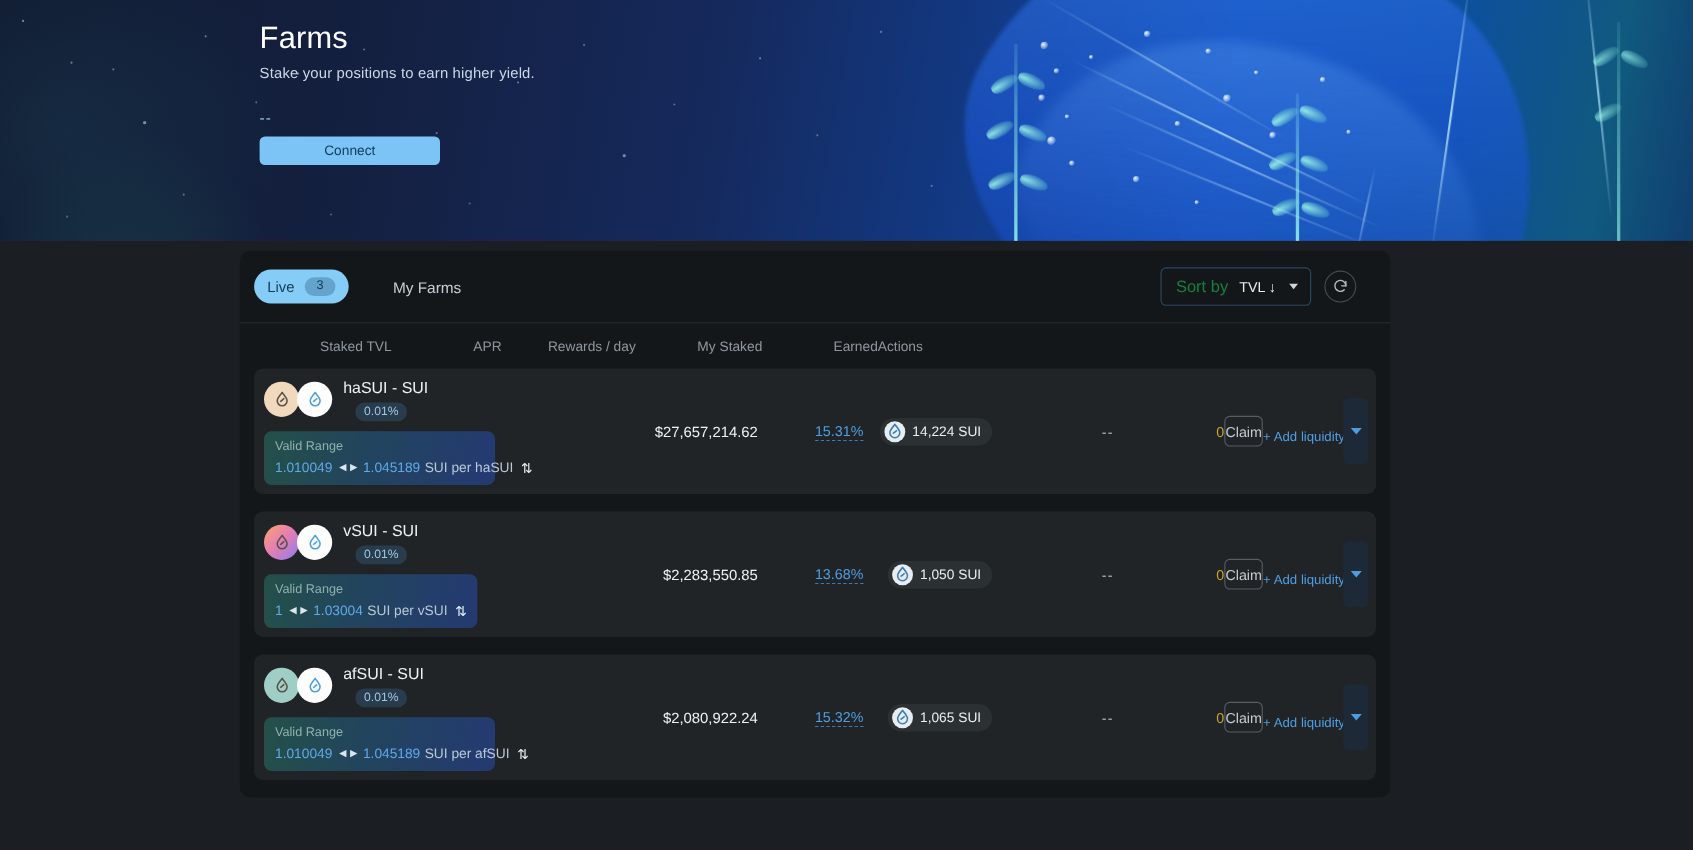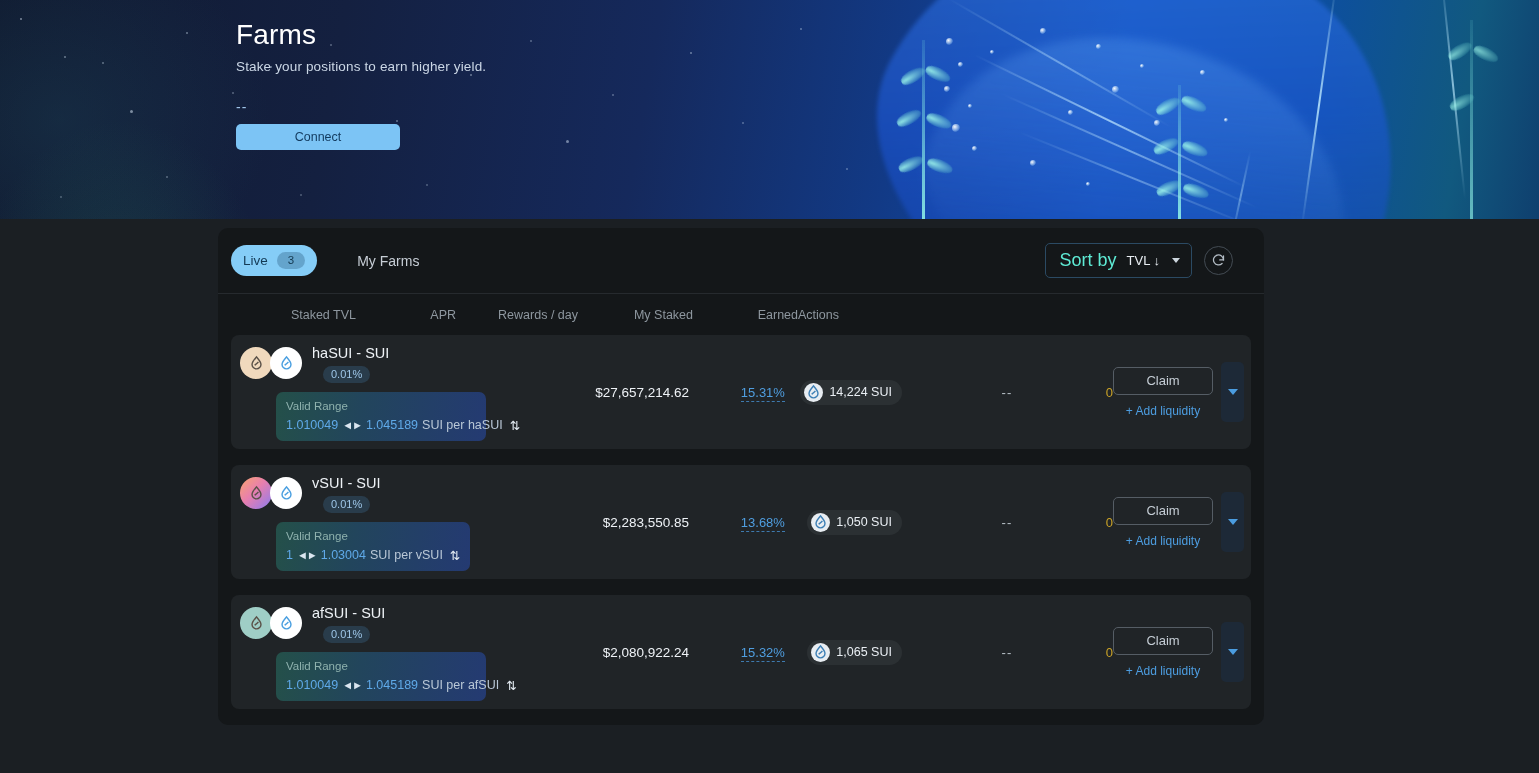--- a/index.html
+++ b/index.html
@@ -180,21 +180,21 @@
   .sortby {
     display: flex;
     align-items: center;
     gap: 10px;
     height: 35px;
     padding: 0 11px 0 13px;
     border: 1px solid #2b4a63;
     border-radius: 5px;
     cursor: pointer;
   }
-  .sortby-label { font-size: 18px; color: #5eead4; }
+  .sortby-label { font-size: 15px; color: #15803d; }
   .sortby-value { font-size: 13px; color: #e8edf2; }
   .caret {
     width: 0; height: 0;
     border-left: 4.5px solid transparent;
     border-right: 4.5px solid transparent;
     border-top: 5.5px solid #cdd6de;
     margin-left: 2px;
   }
   .refresh-btn {
     width: 29px; height: 29px;
@@ -267,21 +267,20 @@
     padding: 1px 8px;
     line-height: 15px;
   }
 
   .range-box {
     margin-top: 9px;
     border-radius: 7px;
     padding: 7px 10px 8px 10px;
     background: linear-gradient(100deg, #245049 0%, #22455c 40%, #243a72 100%);
     display: inline-block;
-    margin-left: 36px;
   }
   .range-box.wide { width: 210px; }
   .range-label { font-size: 11.5px; color: #8fb2ae; line-height: 15px; }
   .range-vals {
     margin-top: 4px;
     font-size: 12.5px;
     color: #b9c7d6;
     display: flex;
     align-items: center;
     gap: 4px;
@@ -318,21 +317,21 @@
 
   
   .c-act {
     flex: 1;
     display: flex;
     justify-content: flex-end;
     align-items: center;
     gap: 8px;
     padding-right: 2px;
   }
-  .act-stack { display: flex; flex-direction: column; align-items: center; width: 100px; }
+  .act-stack { display: flex; flex-direction: row; align-items: center; width: 100px; }
   .claim-btn {
     width: 100px; height: 28px;
     border: 1px solid #555d65;
     background: transparent;
     border-radius: 5px;
     color: #c5cdd5;
     font-size: 13px;
     font-family: inherit;
     cursor: pointer;
   }

